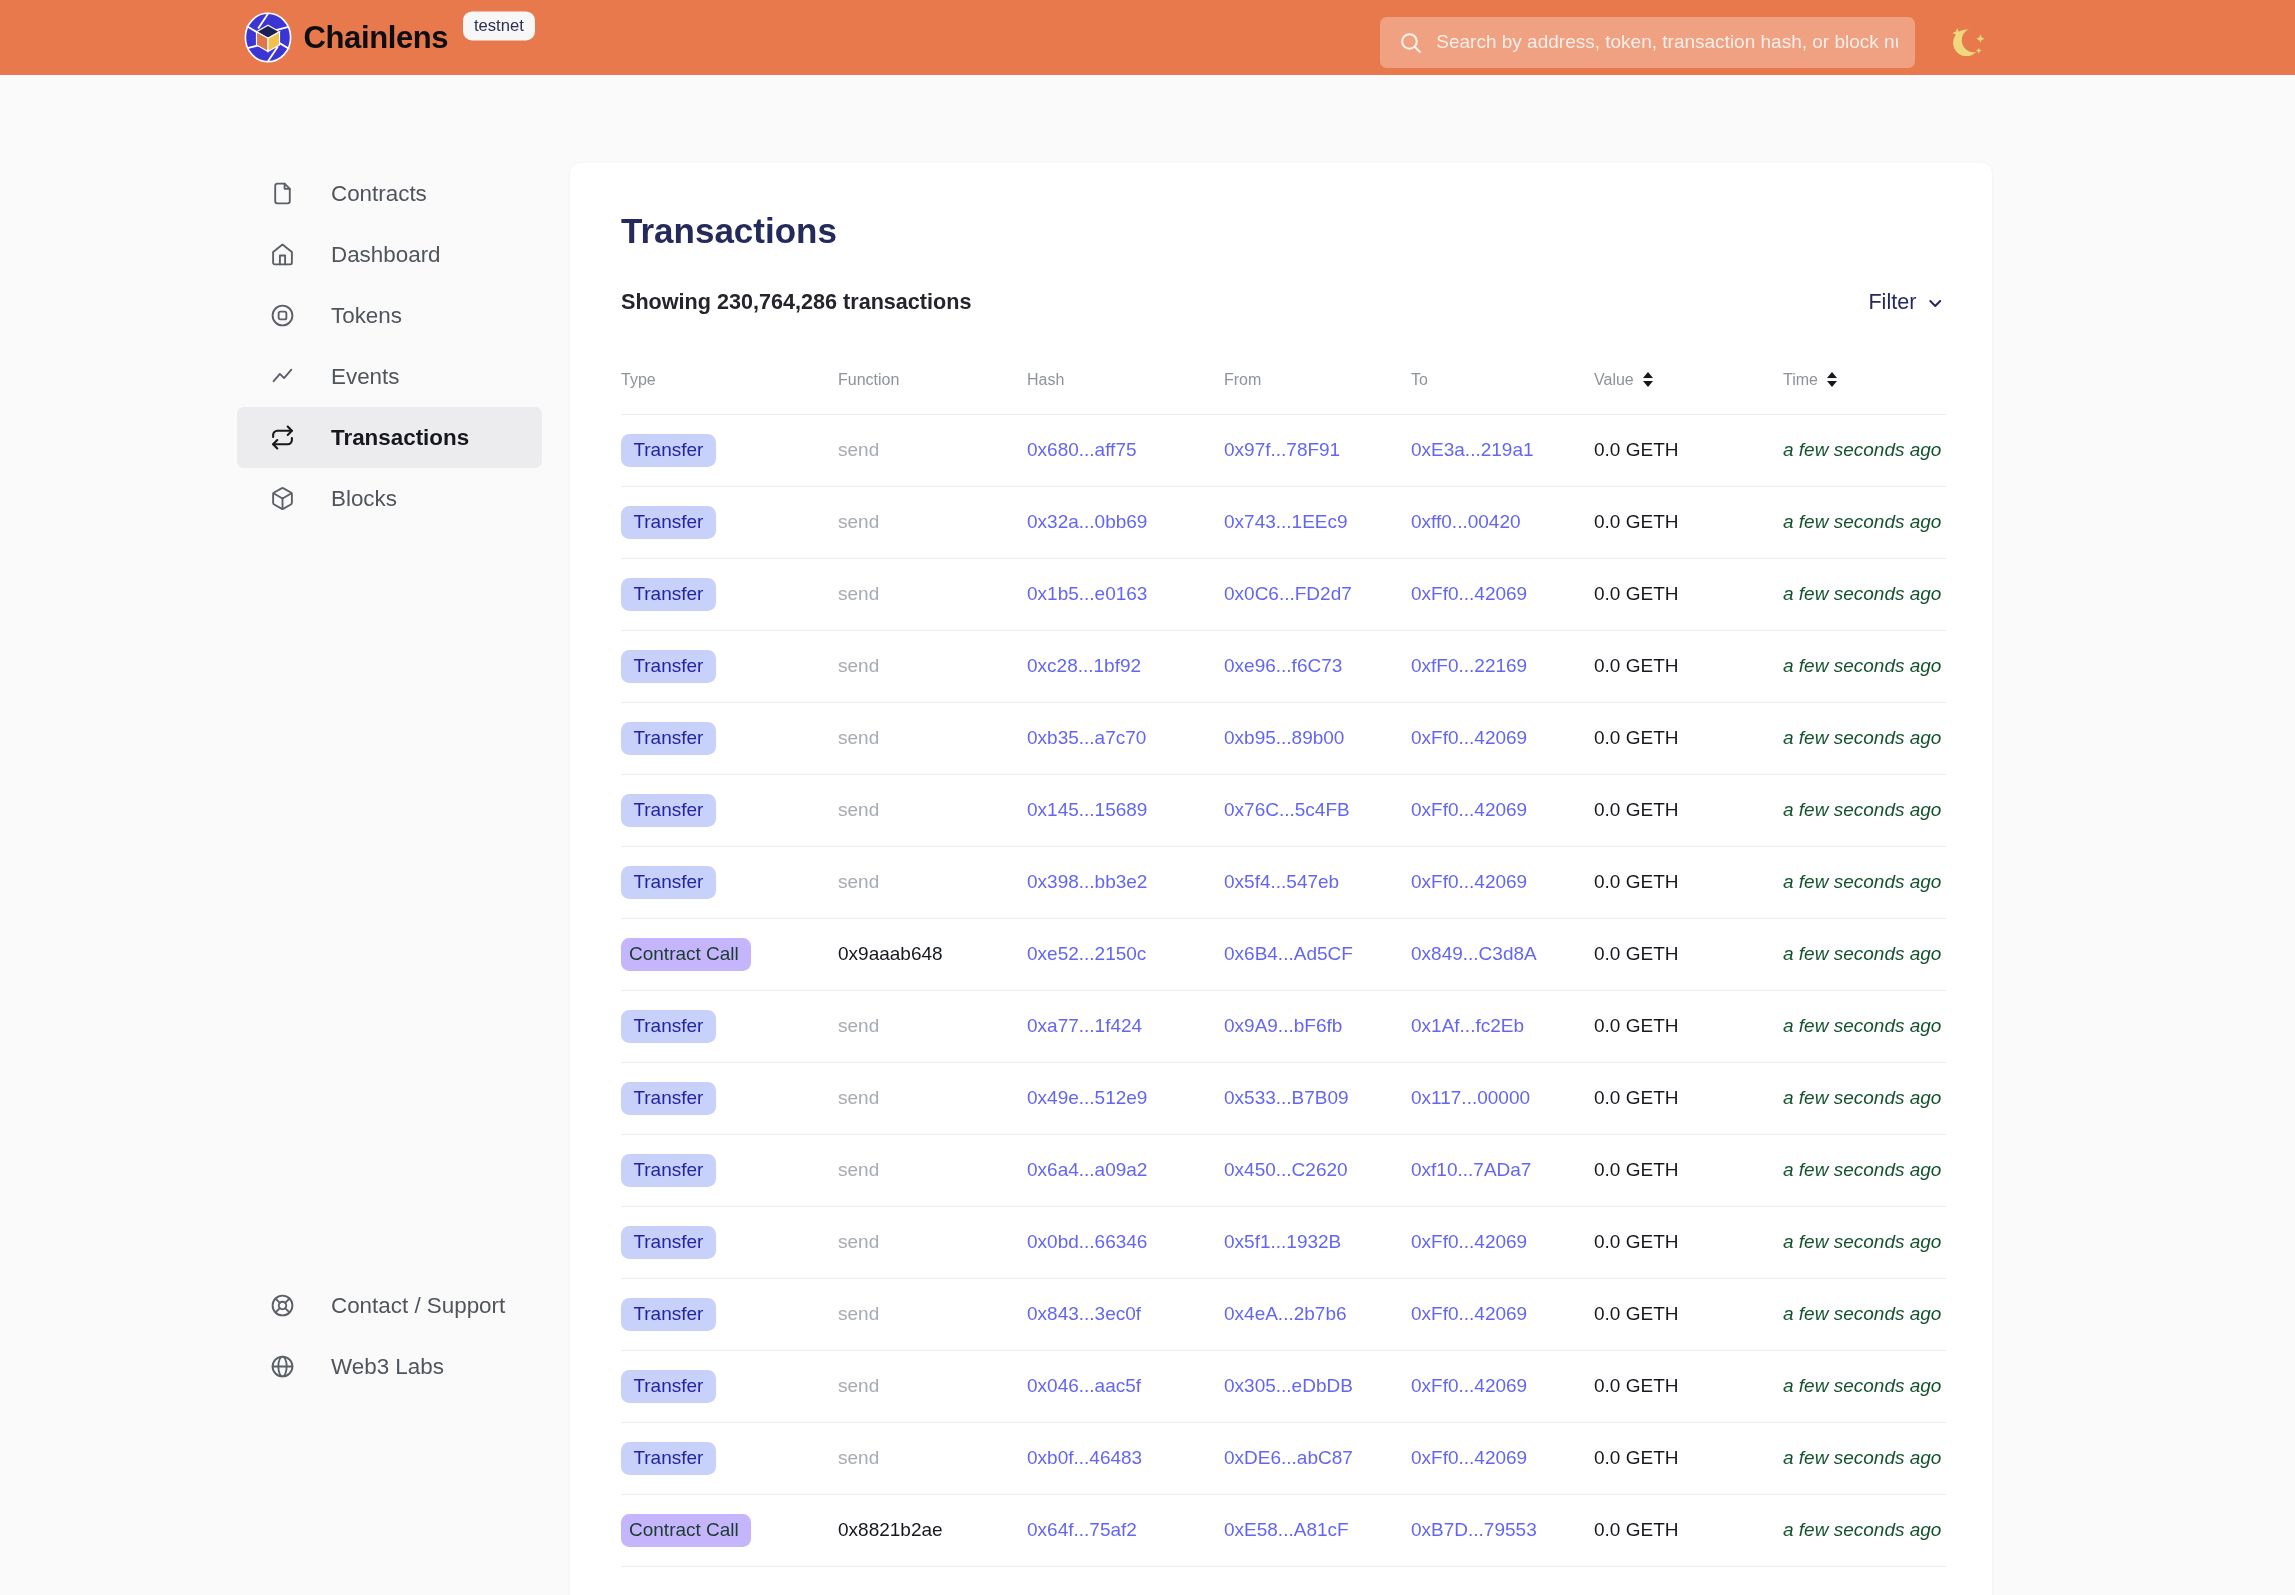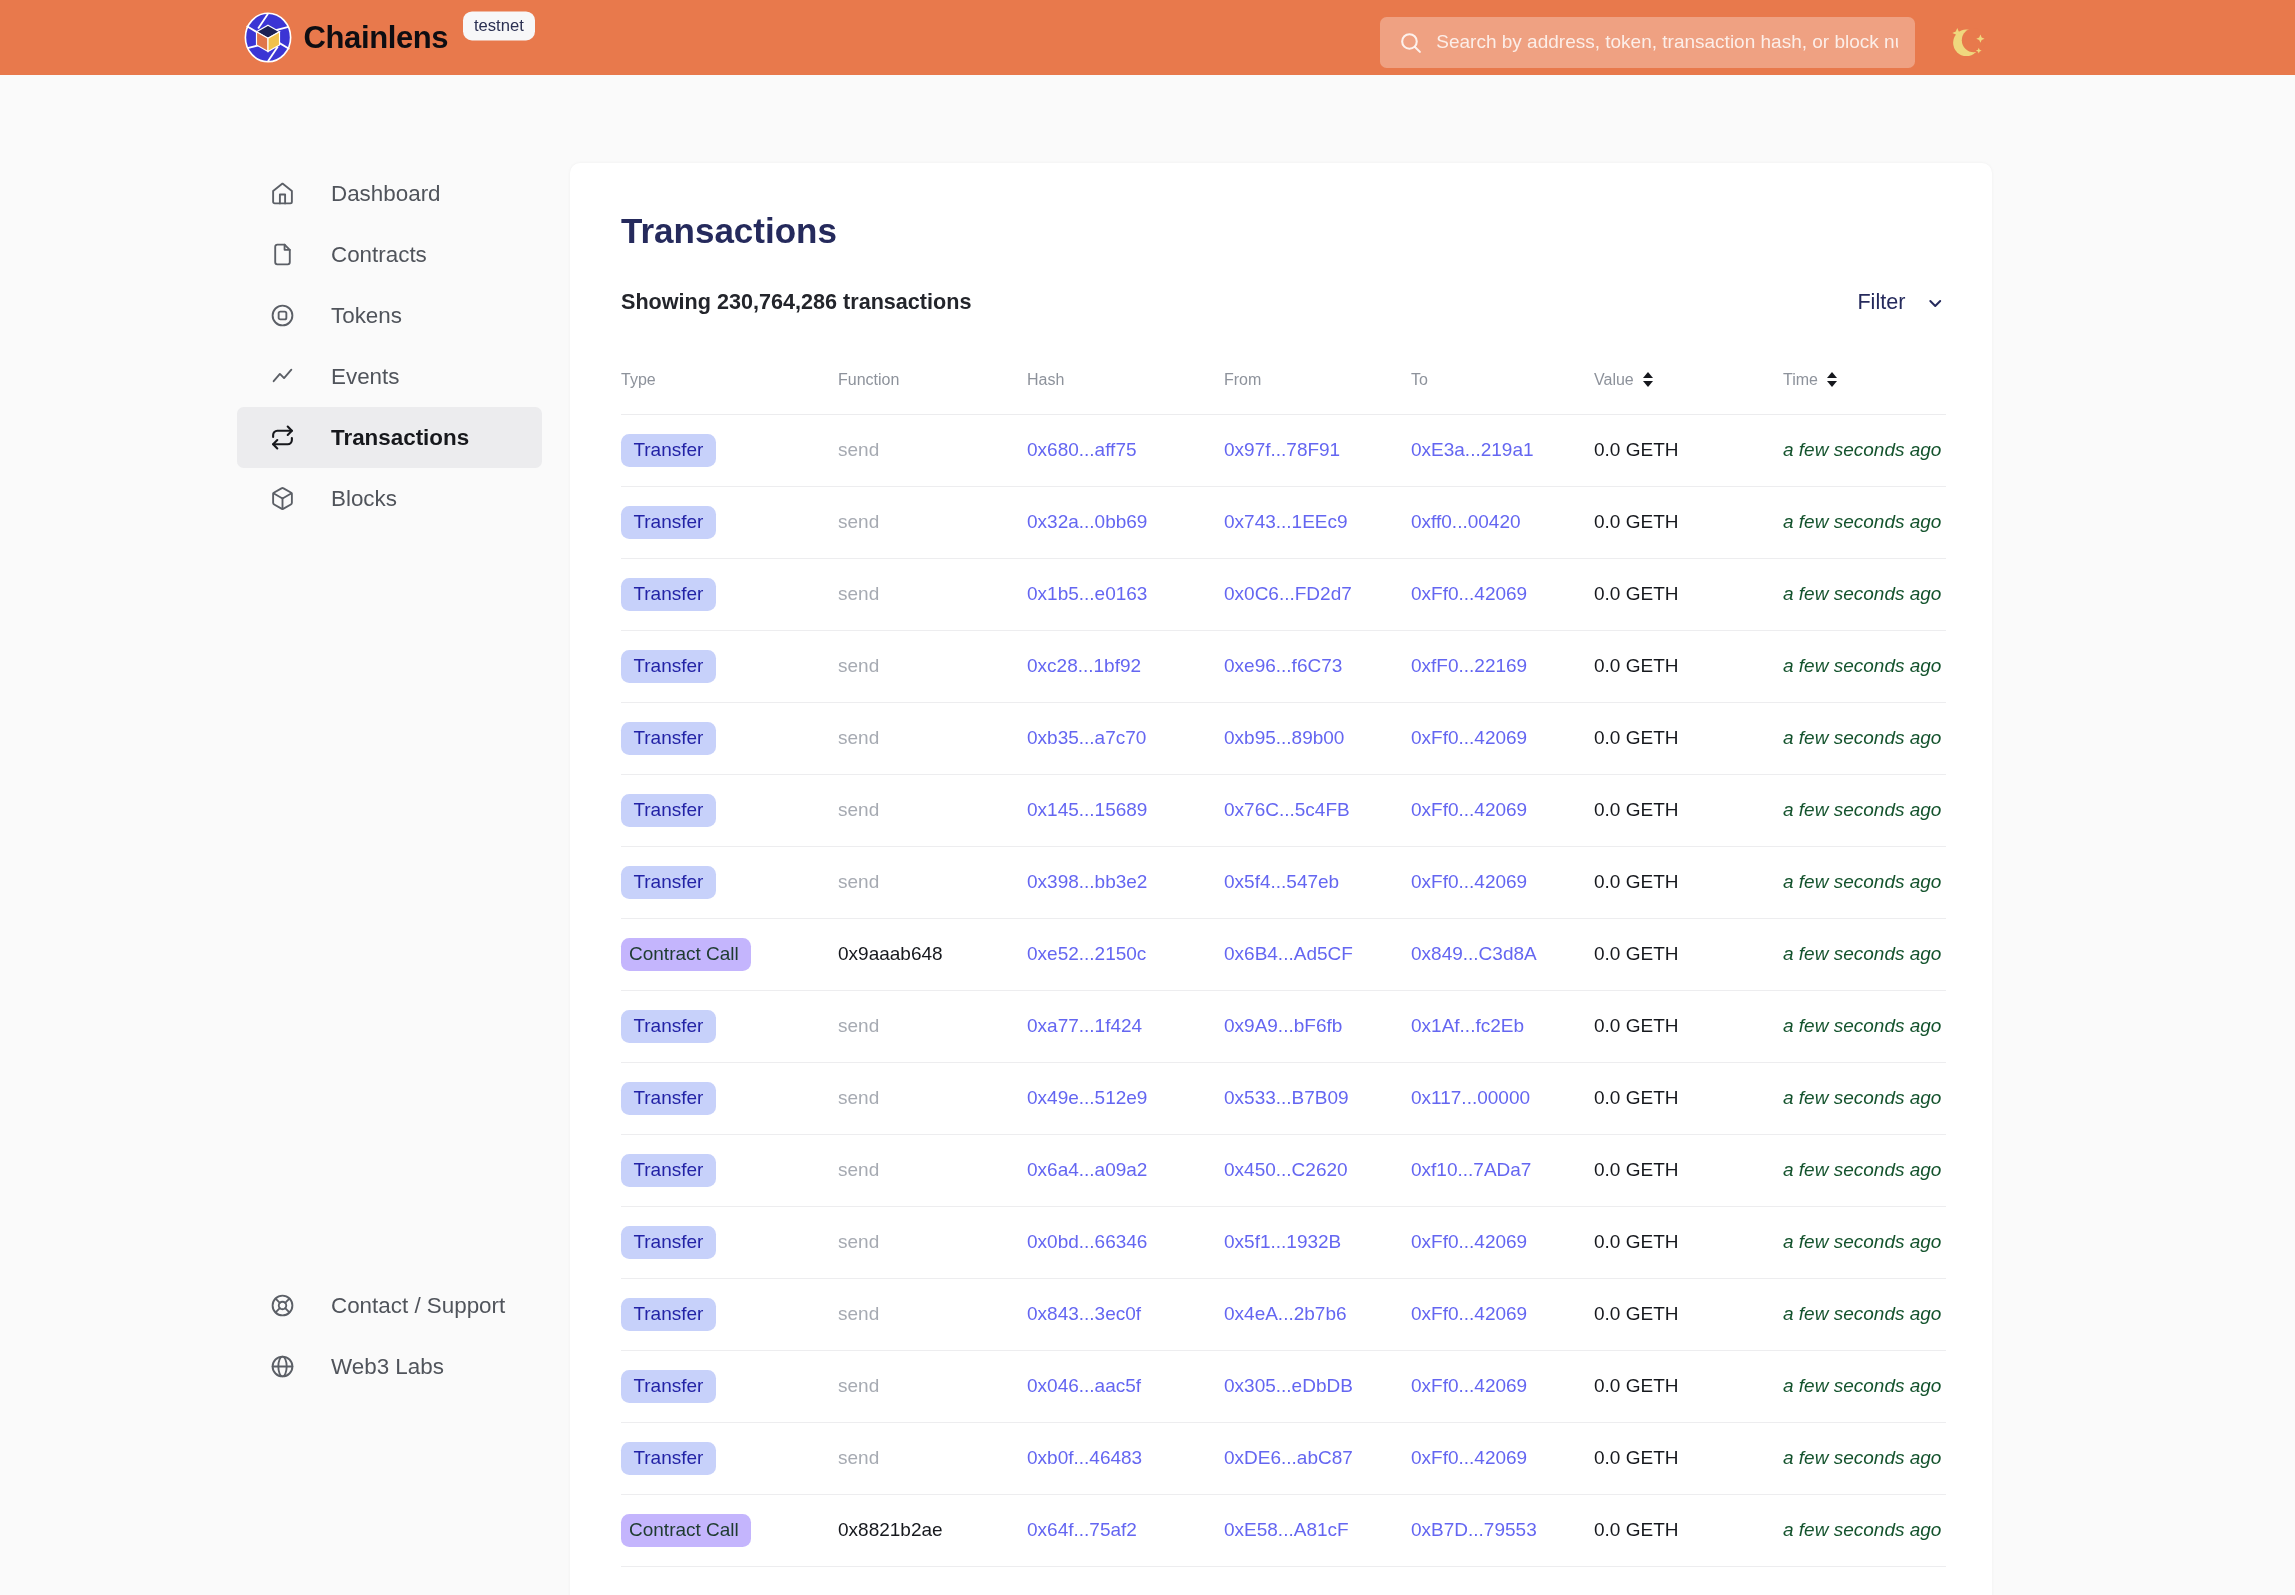--- a/index.html
+++ b/index.html
@@ -70,21 +70,21 @@
     box-shadow: 0 0.8px 3.3px rgba(0,0,0,0.05);
     padding: 48px 46px 0 51px;
   }
   .page-title { font-size: 35px; line-height: 40px; font-weight: 800; color: #252A5C; }
   .showing-row {
     margin-top: 38px; display: flex; align-items: center; justify-content: space-between;
     height: 26.6px;
   }
   .showing-text { font-size: 21.6px; font-weight: 600; color: #23252B; }
   .filter-btn {
-    display: flex; align-items: center; gap: 19px; cursor: pointer;
+    display: flex; align-items: center; gap: 8px; cursor: pointer;
     font-size: 21.6px; font-weight: 500; color: #252A5C;
   }
 
   .tgrid { display: grid; grid-template-columns: 217px 189px 197px 187px 183px 189px auto; align-items: center; }
   .thead { margin-top: 37px; padding: 18px 0 25px 0; border-bottom: 0.8px solid #ECECEE; }
   .th { font-size: 16px; color: #8D929B; display: flex; align-items: center; }
   .th.sortable { cursor: pointer; }
   .sort-icon { display: inline-flex; flex-direction: column; gap: 2.5px; margin-left: 9px; }
   .tri-up { width: 0; height: 0; border-left: 5.8px solid transparent; border-right: 5.8px solid transparent; border-bottom: 6.6px solid #16181D; }
   .tri-down { width: 0; height: 0; border-left: 5.8px solid transparent; border-right: 5.8px solid transparent; border-top: 6.6px solid #16181D; }
@@ -144,35 +144,35 @@
       <polygon points="38,20 39.5,23.5 43,25 39.5,26.5 38,30 36.5,26.5 33,25 36.5,23.5" fill="#EFD87E"></polygon>
       <polygon points="36,36 37,38.5 39.5,39.5 37,40.5 36,43 35,40.5 32.5,39.5 35,38.5" fill="#EFD87E"></polygon>
     </svg>
   </header>
 
   <nav class="sidebar">
 
     <div class="side-item">
       <svg class="icon" viewBox="0 0 24 24">
         <g class="icon-stroke">
+          <path d="M14 2.5 H7 a2 2 0 0 0 -2 2 v15 a2 2 0 0 0 2 2 h10 a2 2 0 0 0 2 -2 V7.5 Z"></path>
+          <polyline points="14 2.5 14 7.5 19 7.5"></polyline>
+        </g>
+      </svg>
+      <span class="lbl">Contracts</span>
+    </div>
+
+    <div class="side-item">
+      <svg class="icon" viewBox="0 0 24 24">
+        <g class="icon-stroke">
           <path d="M3 9.5 L12 2.5 L21 9.5 V20 a1.5 1.5 0 0 1 -1.5 1.5 H4.5 A1.5 1.5 0 0 1 3 20 Z"></path>
           <polyline points="9.5 21.5 9.5 13 14.5 13 14.5 21.5"></polyline>
         </g>
       </svg>
       <span class="lbl">Dashboard</span>
-    </div>
-
-    <div class="side-item">
-      <svg class="icon" viewBox="0 0 24 24">
-        <g class="icon-stroke">
-          <path d="M14 2.5 H7 a2 2 0 0 0 -2 2 v15 a2 2 0 0 0 2 2 h10 a2 2 0 0 0 2 -2 V7.5 Z"></path>
-          <polyline points="14 2.5 14 7.5 19 7.5"></polyline>
-        </g>
-      </svg>
-      <span class="lbl">Contracts</span>
     </div>
 
     <div class="side-item">
       <svg class="icon" viewBox="0 0 24 24">
         <g class="icon-stroke">
           <circle cx="12" cy="12" r="9.5"></circle>
           <rect x="8.3" y="8.3" width="7.4" height="7.4" rx="1.6"></rect>
         </g>
       </svg>
       <span class="lbl">Tokens</span>

